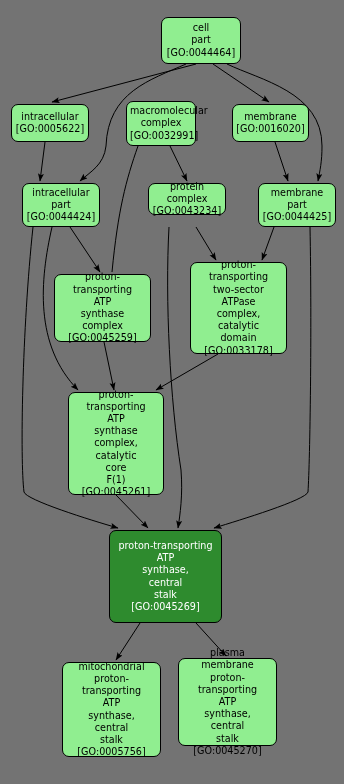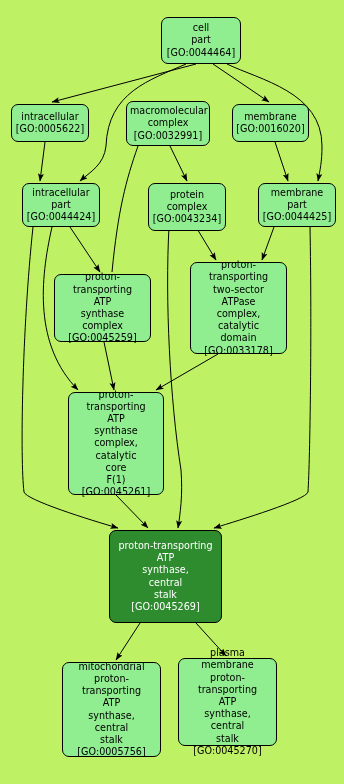--- a/index.html
+++ b/index.html
@@ -1,18 +1,18 @@
 <!DOCTYPE html>
 <html><head>
 <meta charset="utf-8">
 <style>
   html,body{margin:0;padding:0;background:#ffffff;}
   body{width:344px;height:784px;overflow:hidden;
        font-family:"DejaVu Sans","Liberation Sans",sans-serif;}
-  #graph{position:relative;width:344px;height:784px;background:#bef264;}
+  #graph{position:relative;width:344px;height:784px;background:#737373;}
   svg.edges{position:absolute;left:0;top:0;width:344px;height:784px;overflow:visible;}
   .node{position:absolute;box-sizing:border-box;
         border:1px solid #000000;border-radius:7px;
         background:#90ee90;color:#000000;
         display:flex;align-items:center;justify-content:center;
         text-align:center;line-height:12.2px;font-size:9.6px;
         padding:2px 3px;z-index:3;}
   .node.highlight{background:#2e8b2e;color:#ffffff;border-color:#000000;}
   .node .lbl{display:block;width:100%;white-space:pre-line;}
 </style>
@@ -52,35 +52,35 @@
   <div id="node-layer">
       <div class="node" style="left: 161px; top: 17px; width: 80px; height: 47px;">
         <span class="lbl">cell
 part
 [GO:0044464]</span>
       </div>
       <div class="node" style="left: 11px; top: 104px; width: 78px; height: 38px;">
         <span class="lbl">intracellular
 [GO:0005622]</span>
       </div>
-      <div class="node" style="left: 126px; top: 101px; width: 84px; height: 45px;">
+      <div class="node" style="left: 126px; top: 101px; width: 70px; height: 45px;">
         <span class="lbl">macromolecular
 complex
 [GO:0032991]</span>
       </div>
       <div class="node" style="left: 232px; top: 104px; width: 77px; height: 38px;">
         <span class="lbl">membrane
 [GO:0016020]</span>
       </div>
       <div class="node" style="left: 22px; top: 183px; width: 78px; height: 44px;">
         <span class="lbl">intracellular
 part
 [GO:0044424]</span>
       </div>
-      <div class="node" style="left: 148px; top: 183px; width: 78px; height: 48px;">
+      <div class="node" style="left: 148px; top: 183px; width: 78px; height: 32px;">
         <span class="lbl">protein
 complex
 [GO:0043234]</span>
       </div>
       <div class="node" style="left: 258px; top: 183px; width: 78px; height: 44px;">
         <span class="lbl">membrane
 part
 [GO:0044425]</span>
       </div>
       <div class="node" style="left: 54px; top: 274px; width: 97px; height: 68px;">

